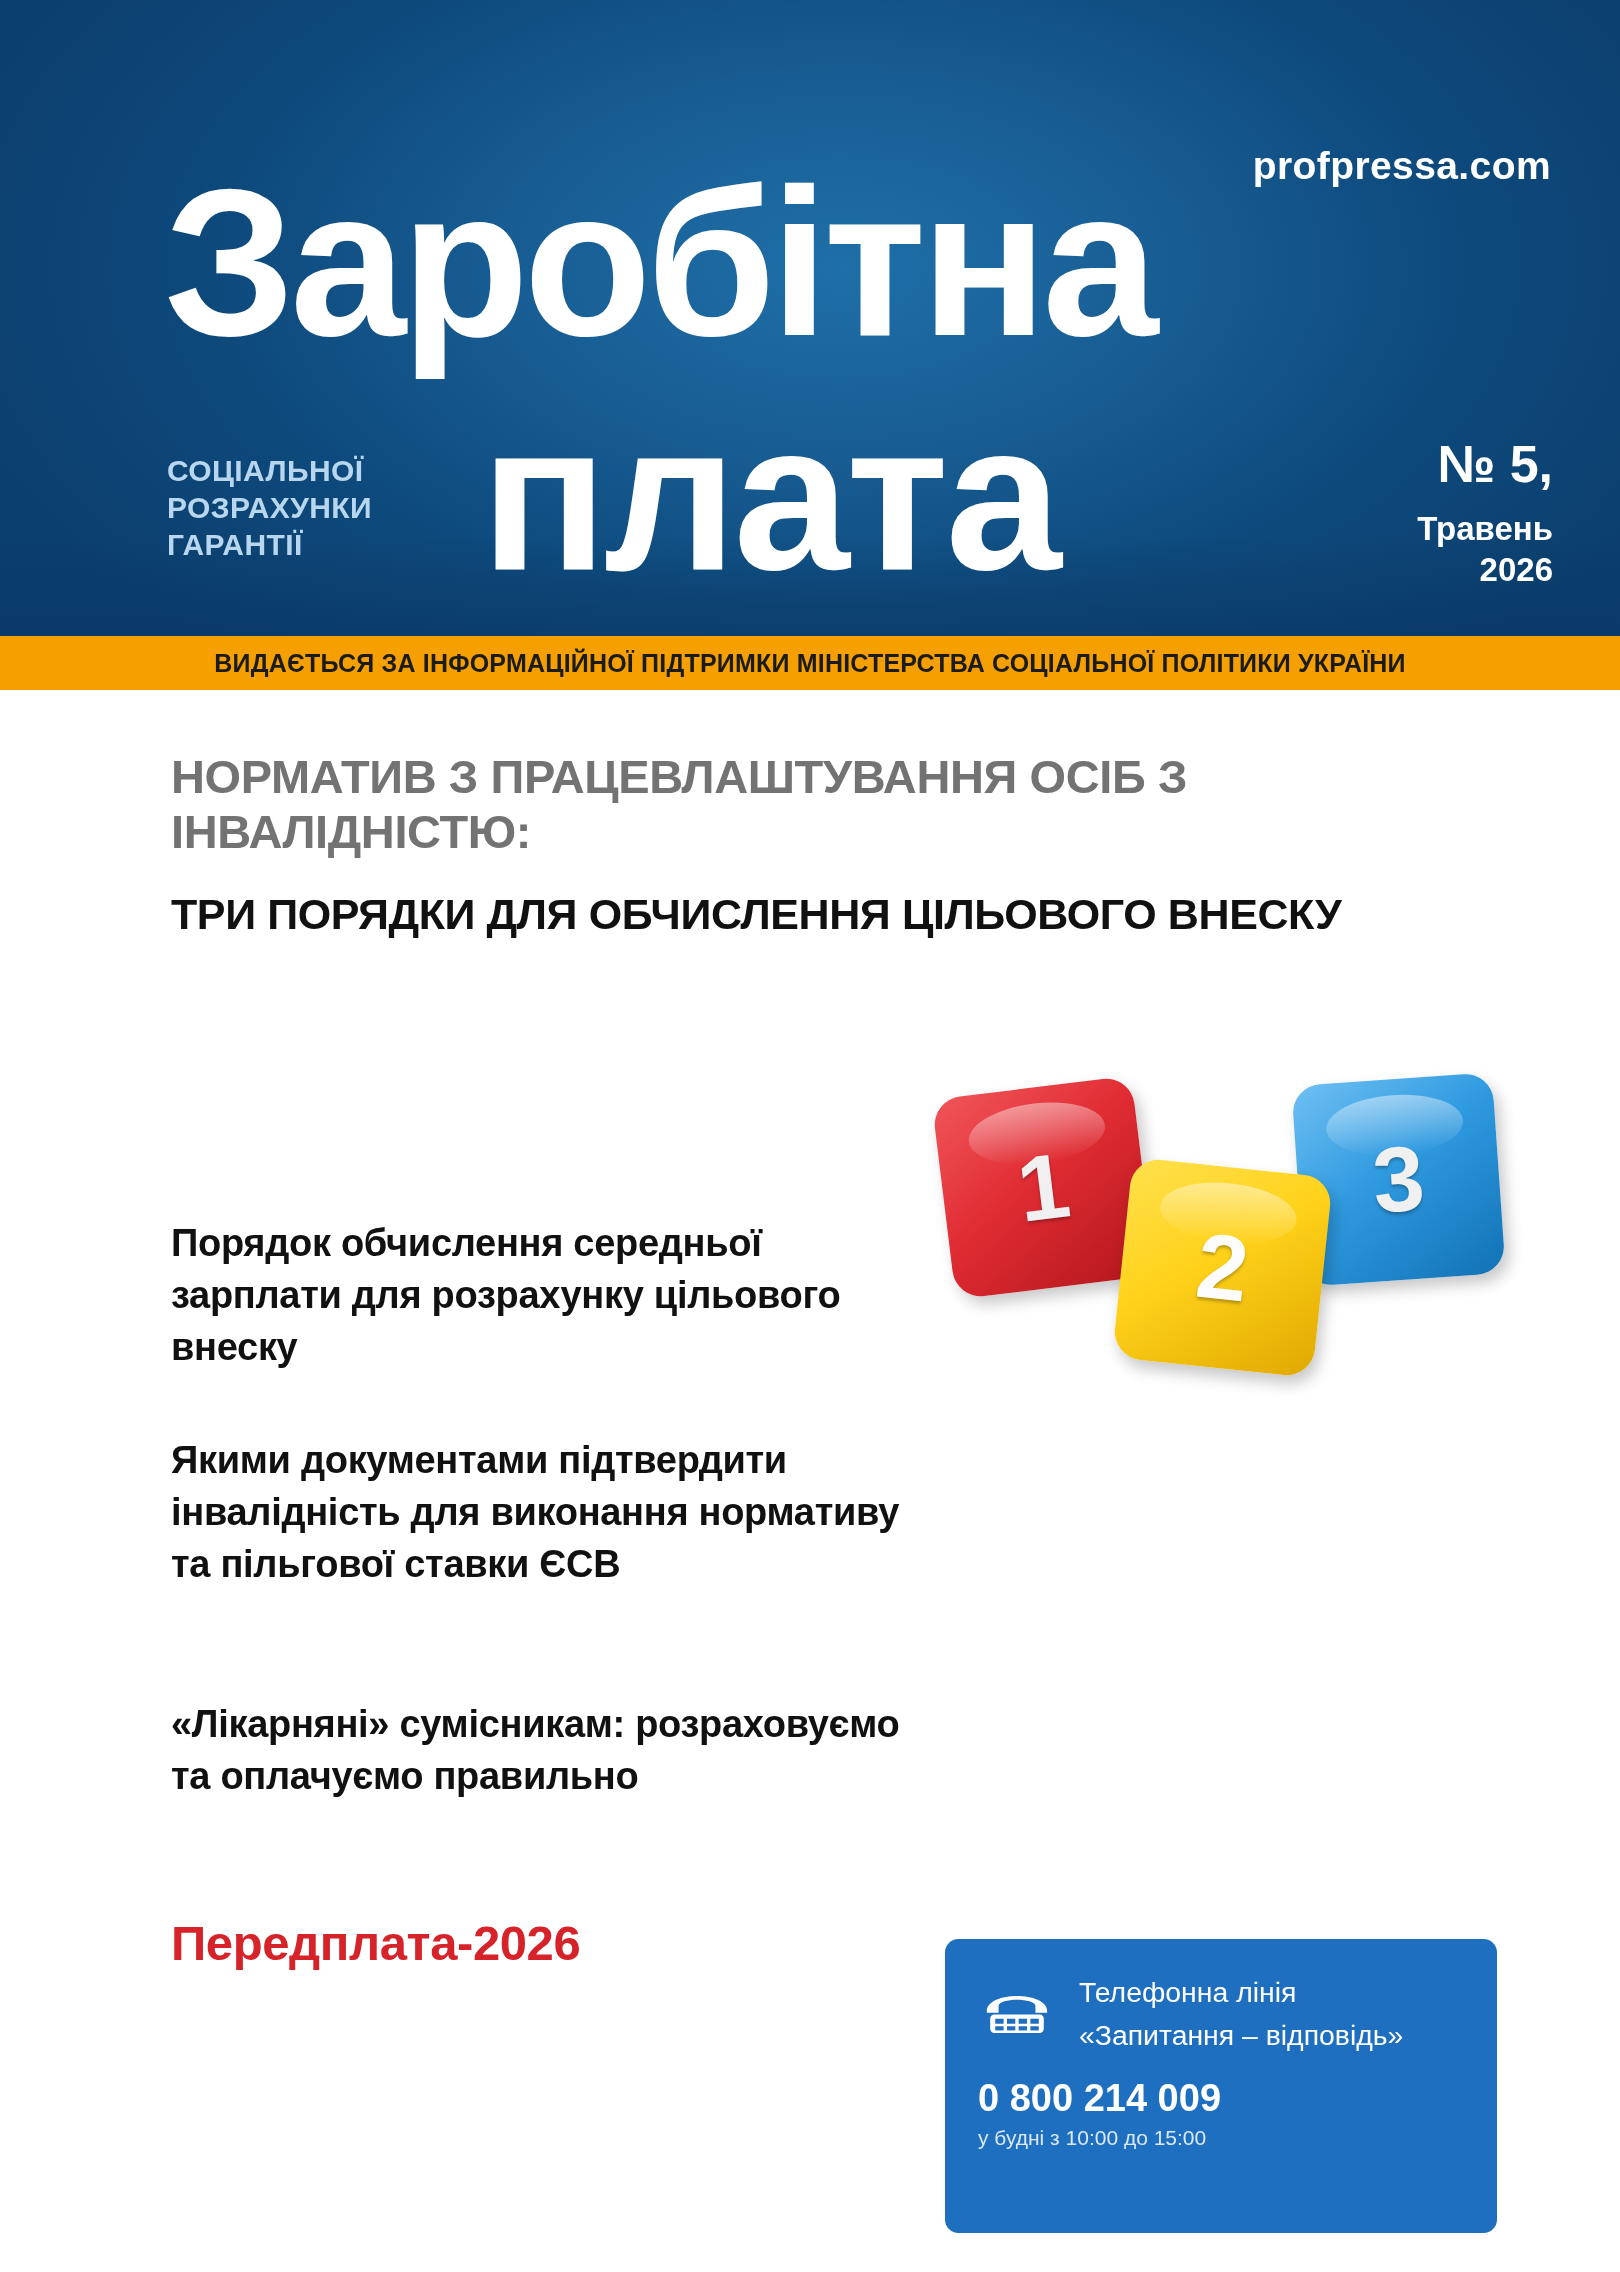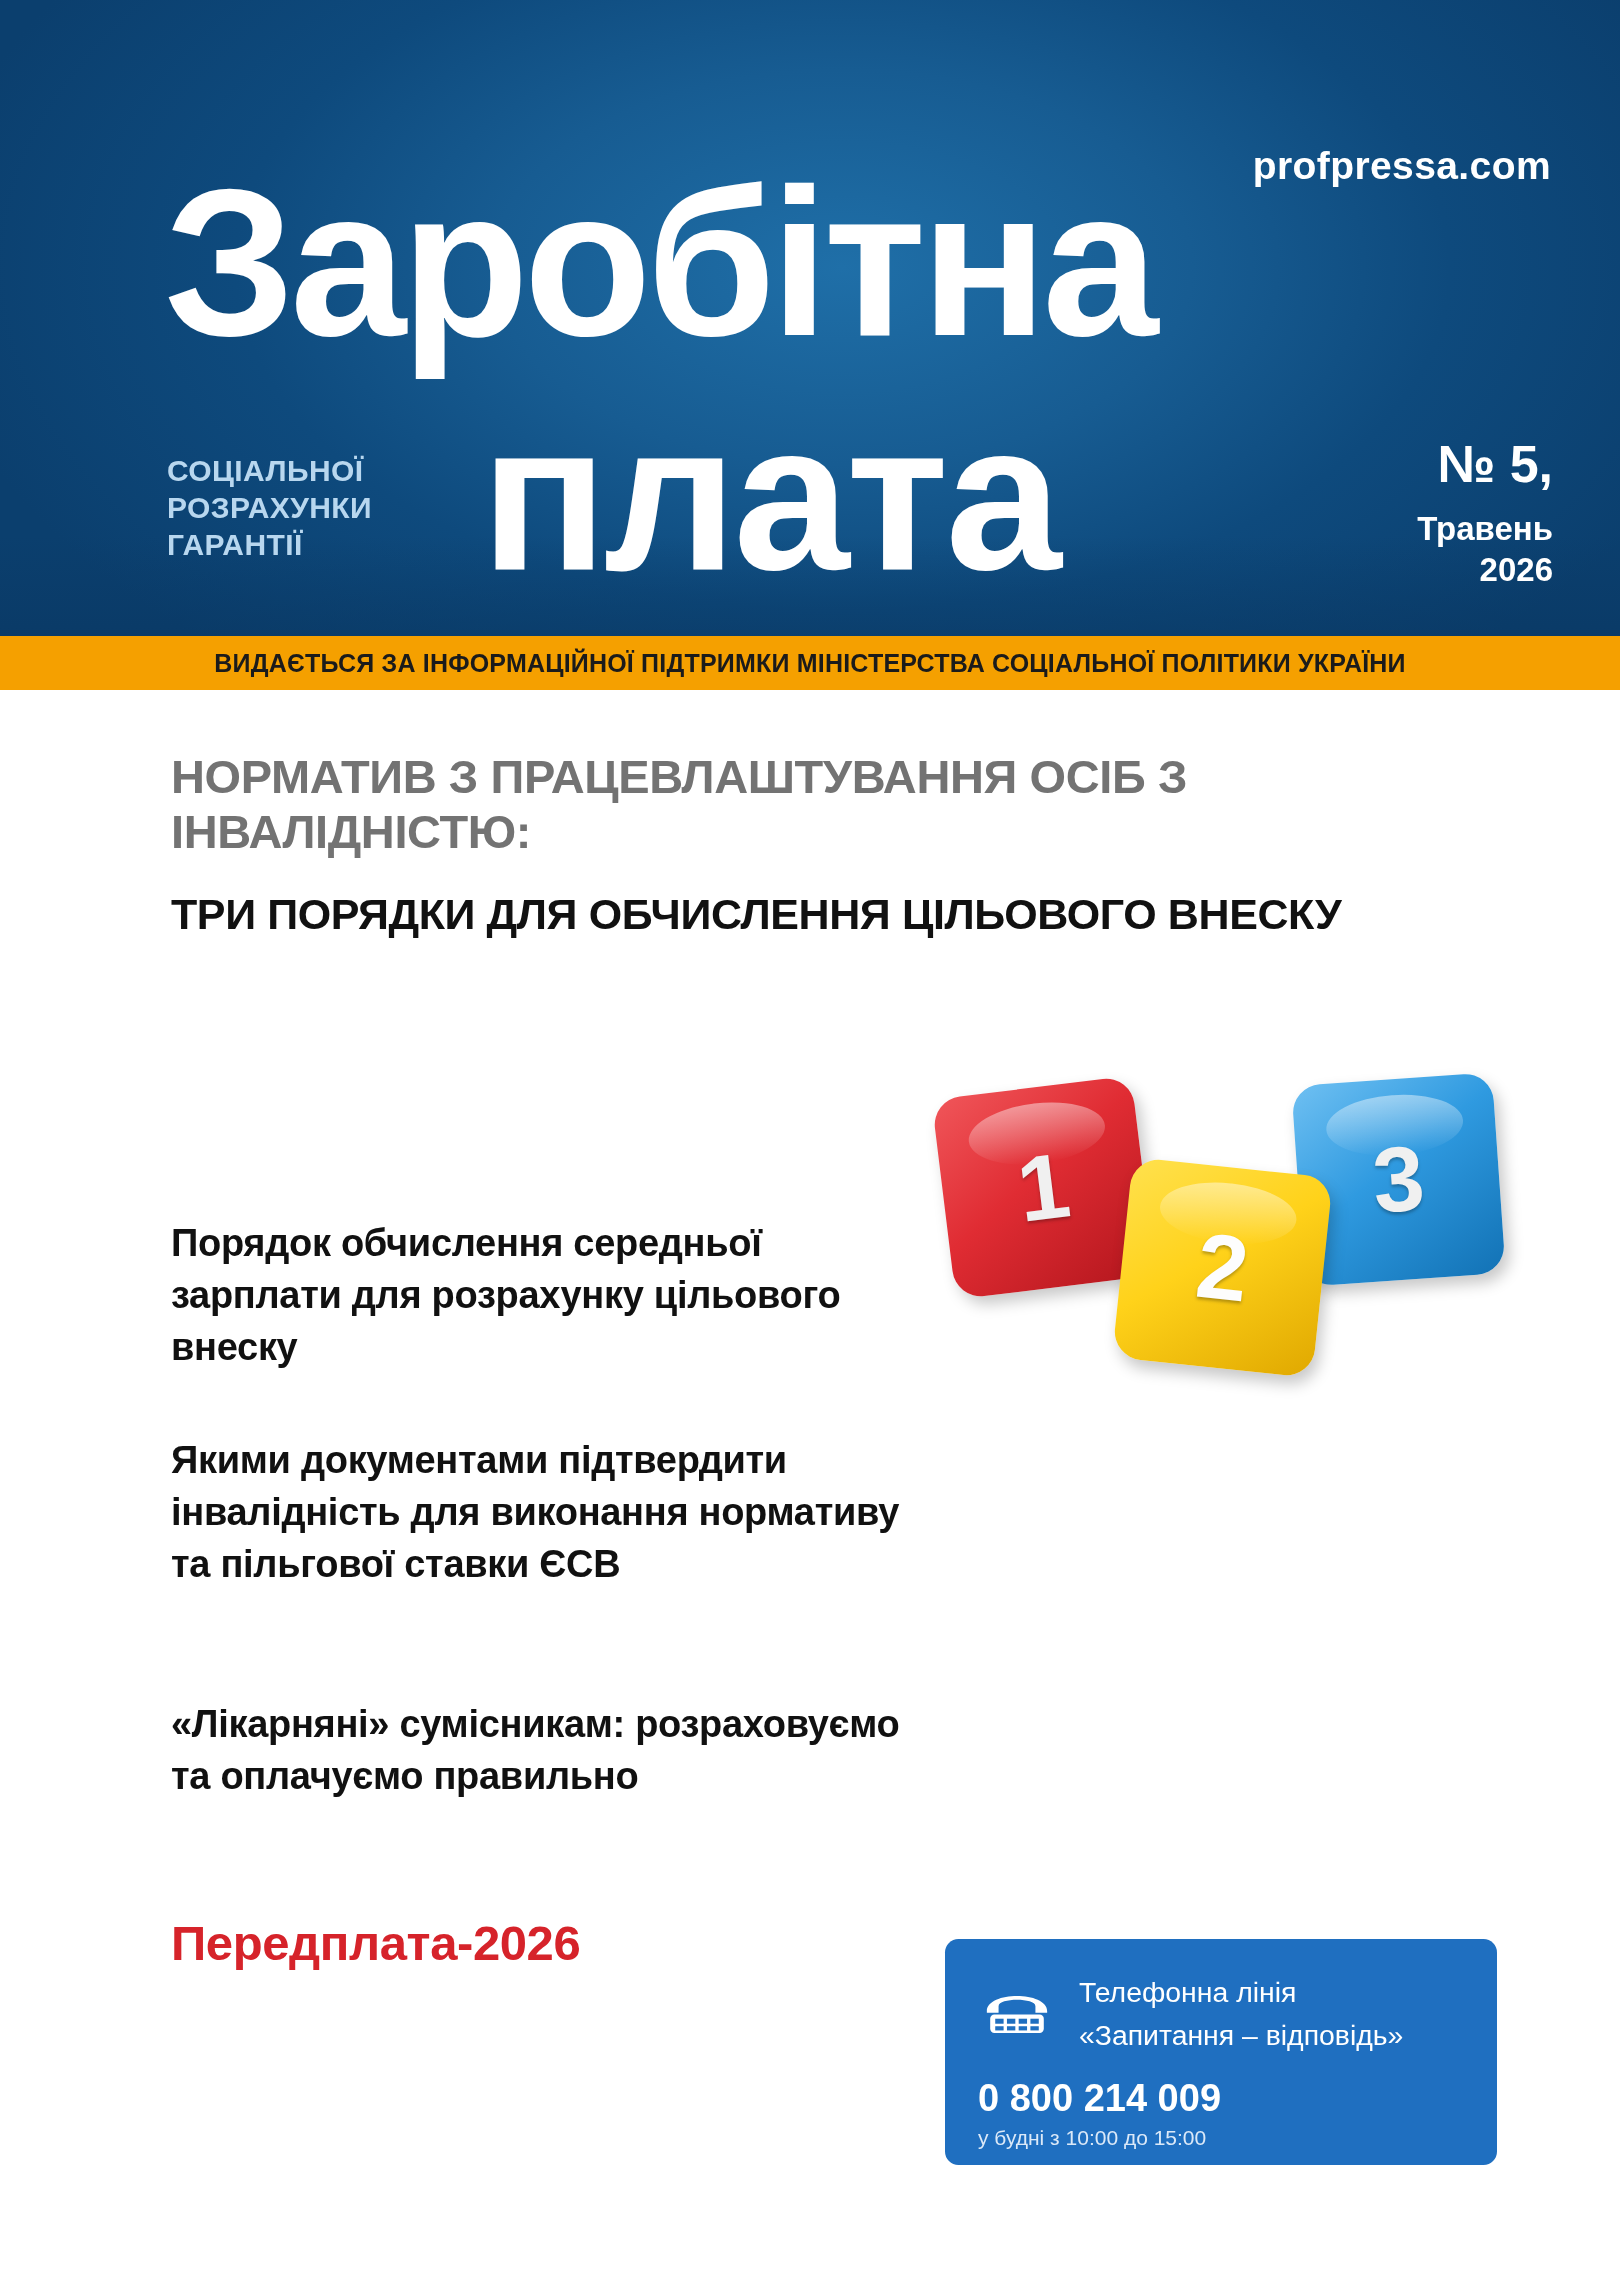--- a/index.html
+++ b/index.html
@@ -246,21 +246,21 @@
     background: linear-gradient(to bottom, rgba(255,255,255,0.45), rgba(255,255,255,0));
     pointer-events: none;
   }
 
   
   .phone-box {
     position: absolute;
     left: 945px;
     top: 1939px;
     width: 552px;
-    height: 226px;
+    height: 294px;
     background: #1f6fc0;
     border-radius: 13.4px;
     color: #ffffff;
   }
   .phone-icon {
     position: absolute;
     left: 30px;
     top: 37px;
     width: 84px;
     height: 67px;

